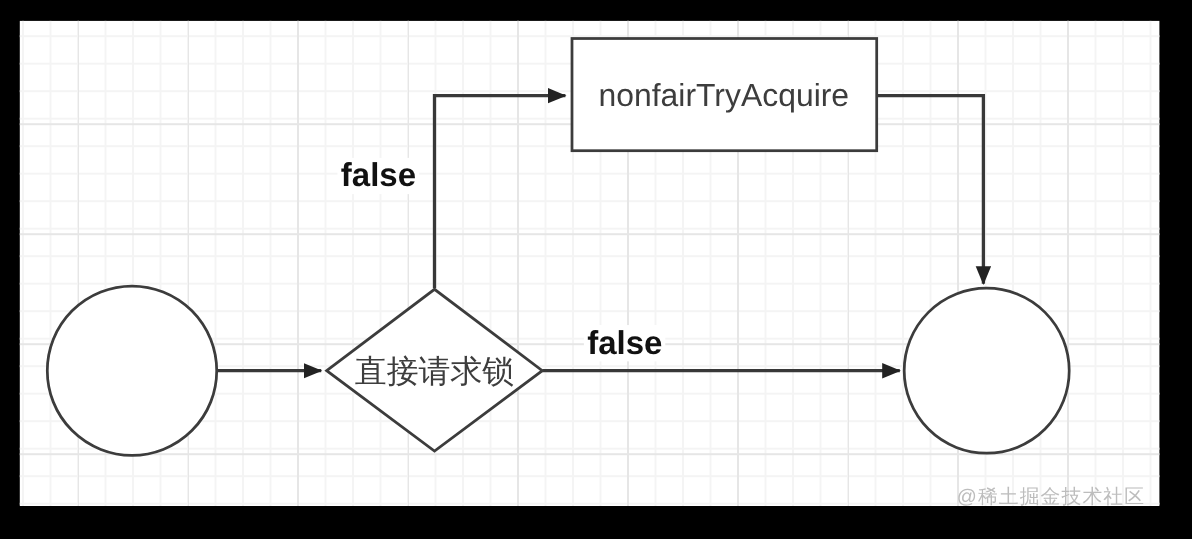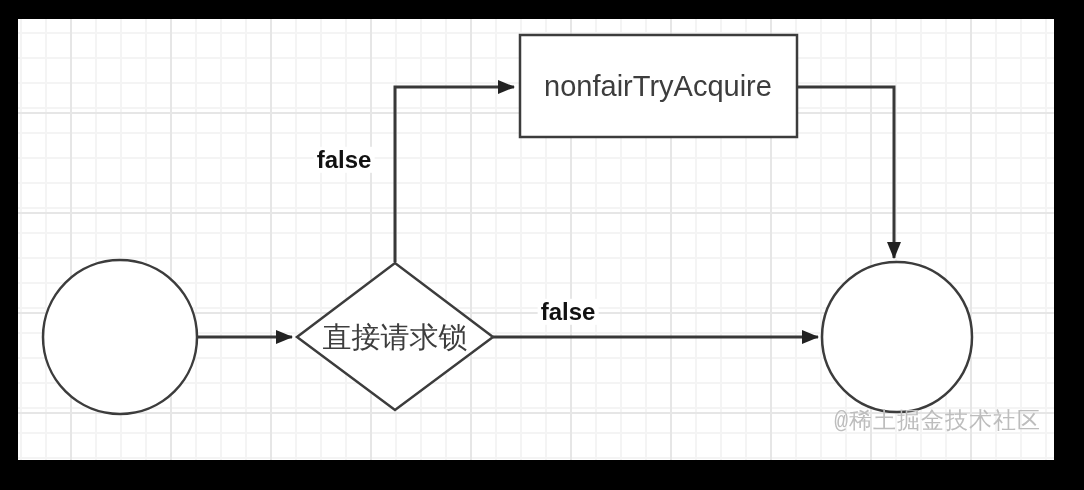--- a/index.html
+++ b/index.html
@@ -48,39 +48,38 @@
   }
   .node-text {
     fill: #3d3d3d;
     font-size: 29px;
     font-family: "Liberation Sans", "DejaVu Sans", sans-serif;
     text-anchor: middle;
   }
   .edge-label {
     position: absolute;
     transform: translate(-50%, -50%);
-    font-size: 24px;
+    font-size: 30px;
     font-weight: bold;
     color: #111111;
     background: #ffffff;
     padding: 0 3px;
     line-height: 1.1;
     white-space: nowrap;
   }
   .edge-label-false { left: 326px; top: 141px; }
   .edge-label-true  { left: 550px; top: 293px; }
   .watermark {
     position: absolute;
     right: 13px;
-    top: 386px;
-    font-size: 23px;
+    top: 420px;
+    font-size: 18px;
     color: #bdbdbd;
     letter-spacing: 1px;
     white-space: nowrap;
-    font-family: Liberation Mono, monospace;
   }
 </style>
 </head>
 <body>
 
 <div class="canvas">
 
   <svg class="flowchart" viewBox="0 0 1036 441">
     <defs>
       <marker id="arrow" markerUnits="userSpaceOnUse" markerWidth="19" markerHeight="15" refX="16" refY="7" orient="auto">

